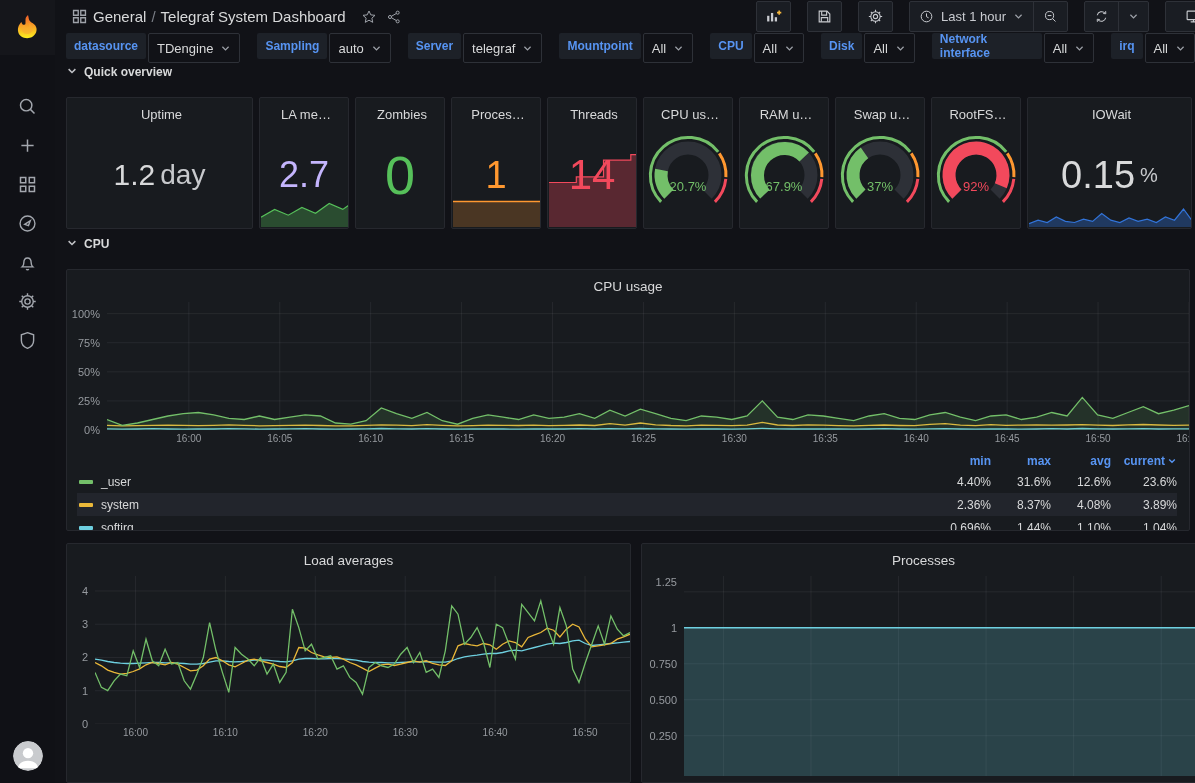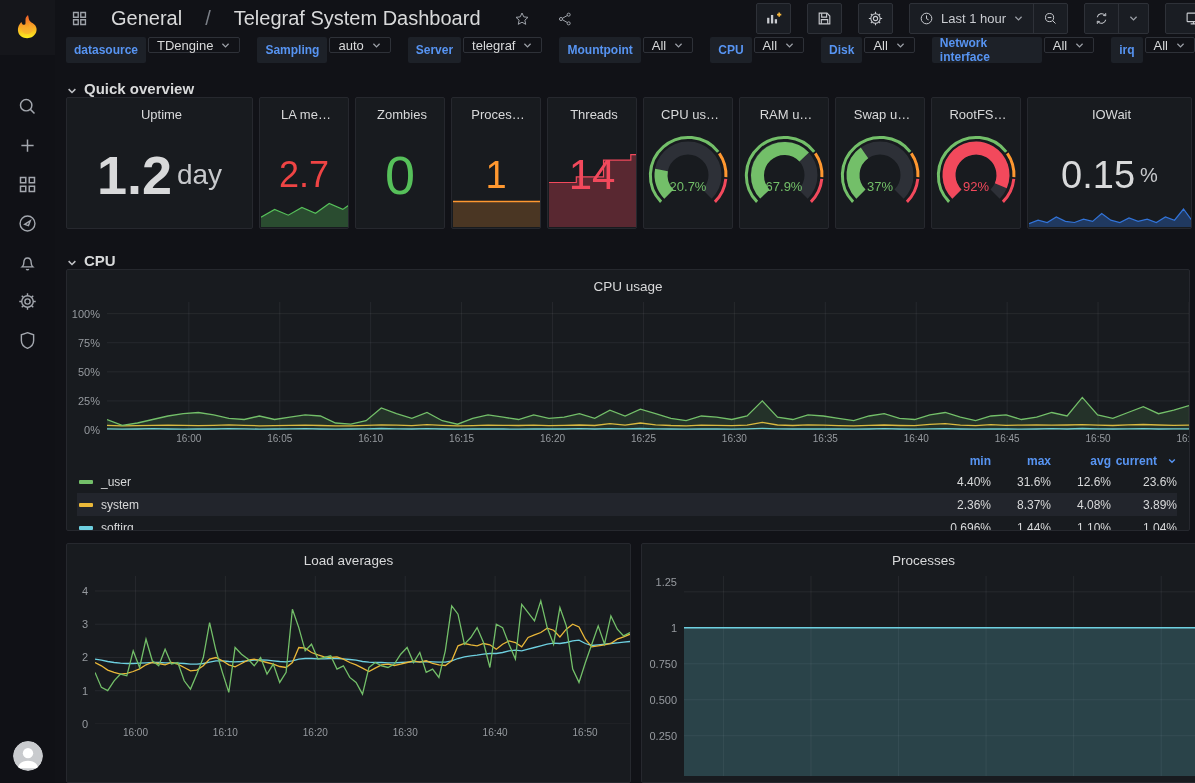--- a/index.html
+++ b/index.html
@@ -11,21 +11,21 @@
   .sidebar { width:55px; flex:none; background:#101116; display:flex; flex-direction:column; align-items:center; }
   .logo { width:55px; height:55px; display:flex; align-items:center; justify-content:center; background:#15161b; cursor:pointer; }
   .side-nav { margin-top:40px; display:flex; flex-direction:column; gap:17px; }
   .side-btn { width:40px; height:22px; display:flex; align-items:center; justify-content:center; background:none; border:none; color:#a3a7ae; cursor:pointer; }
   .side-btn svg { width:21px; height:21px; }
   .avatar { margin-top:auto; margin-bottom:12px; width:30px; height:30px; border-radius:50%; overflow:hidden; cursor:pointer; }
 
   
   .main { width:1140px; flex:none; display:flex; flex-direction:column; }
   .topnav { height:55px; display:flex; align-items:center; padding-left:16px; }
-  .breadcrumb { display:flex; align-items:center; gap:23px; font-size:20px; }
+  .breadcrumb { display:flex; align-items:center; gap:5px; font-size:15px; }
   .crumb { color:#d8d9da; cursor:pointer; white-space:nowrap; }
   .crumb-sep { color:#7b7f87; }
   .bc-icon { color:#9fa3aa; display:flex; }
   .bc-icon svg { width:17px; height:17px; }
   .icon-btn { background:none; border:none; color:#9fa3aa; display:flex; align-items:center; cursor:pointer; padding:2px; }
   .icon-btn svg { width:16px; height:16px; }
 
   .toolbar { margin-left:auto; display:flex; align-items:center; gap:16px; }
   .tbtn, .btn-group { height:31px; background:#1a1d23; border:1px solid #2e3138; border-radius:2px; color:#c9cbd0; }
   .tbtn { min-width:35px; display:flex; align-items:center; justify-content:center; padding:0 7px; cursor:pointer; }
@@ -34,61 +34,61 @@
   .seg { display:flex; align-items:center; gap:7px; padding:0 9px; font-size:13px; cursor:pointer; }
   .seg + .seg { border-left:1px solid #2e3138; }
   .seg svg { width:15px; height:15px; }
   .chev { width:11px !important; height:11px !important; color:#9da1a8; }
   .cut-right { margin-right:-26px; }
 
   
   .filters { height:35px; display:flex; align-items:center; gap:17px; padding-left:11px; }
   .filter { display:flex; gap:2px; }
   .f-label { height:26px; display:flex; align-items:center; padding:0 8px; background:#1d2128; color:#5794f2; border-radius:2px; font-size:12px; font-weight:bold; }
-  .f-value { height:16px; display:flex; align-items:center; gap:7px; padding:0 8px; border:1px solid #2e3138; border-radius:2px; font-size:13px; color:#d8d9da; background:#111217; cursor:pointer; }
+  .f-value { height:30px; display:flex; align-items:center; gap:7px; padding:0 8px; border:1px solid #2e3138; border-radius:2px; font-size:13px; color:#d8d9da; background:#111217; cursor:pointer; }
 
   
   .content { padding-left:11px; }
-  .section-head { display:flex; align-items:flex-end; gap:6px; font-size:15px; font-weight:bold; color:#d8d9da; cursor:pointer; }
+  .section-head { display:flex; align-items:flex-start; gap:6px; font-size:12px; font-weight:bold; color:#d8d9da; cursor:pointer; }
   .section-head svg { width:12px; height:12px; color:#c0c2c6; }
   .sh1 { height:34px; padding-top:2px; }
   .sh2 { height:40px; padding-top:8px; }
 
   .panel { background:#181b1f; border:1px solid #26282e; border-radius:2px; }
   .panel-title { height:32px; display:flex; align-items:center; justify-content:center; font-size:13.5px; font-weight:500; color:#d8d9da; cursor:pointer; }
 
   
   .row-stats { display:grid; grid-template-columns:187px repeat(8,90px) 165px; gap:6px; }
   .stat { position:relative; height:132px; overflow:hidden; }
   .stat-title { position:absolute; top:9px; left:4px; right:0; text-align:center; font-size:13px; font-weight:500; white-space:nowrap; overflow:hidden; cursor:pointer; z-index:3; }
   .stat-body { position:absolute; top:24px; bottom:0; left:0; right:0; display:flex; align-items:center; justify-content:center; z-index:2; }
   .val { font-weight:500; line-height:1; }
   .unit { font-weight:500; line-height:1; margin-left:5px; color:#c7c9cc; }
-  .fz46{font-size:54px;font-weight:bold;} .fz54{font-size:54px;} .fz42{font-size:42px;} .fz38{font-size:38px;} .fz36{font-size:36px;} .fz28{font-size:28px;} .fz20{font-size:20px;}
+  .fz46{font-size:30px;} .fz54{font-size:54px;} .fz42{font-size:42px;} .fz38{font-size:38px;} .fz36{font-size:36px;} .fz28{font-size:28px;} .fz20{font-size:20px;}
   .spark { position:absolute; left:1px; right:1px; bottom:1px; display:block; z-index:1; }
   .gauge { position:absolute; left:50%; top:57%; transform:translate(-50%,-50%); z-index:1; }
 
   
   .panel-cpu { width:1124px; height:262px; overflow:hidden; }
   .graph { display:grid; }
   .cpu-graph { grid-template-columns:40px 1fr; grid-template-rows:128px 18px; }
   .load-graph { grid-template-columns:28px 1fr; grid-template-rows:148px 20px; }
   .proc-graph { grid-template-columns:42px 1fr; grid-template-rows:200px 0; }
   .yaxis { position:relative; }
   .ytick { position:absolute; right:7px; font-size:11px; color:#969a9f; white-space:nowrap; }
   .plot { position:relative; cursor:crosshair; }
   .plot svg { position:absolute; top:0; left:0; }
   .xaxis { position:relative; grid-column:2; }
   .xtick { position:absolute; top:3px; width:50px; text-align:center; font-size:10px; color:#969a9f; }
 
   .legend { margin:4px 12px 0 10px; font-size:12px; }
   .lg-head { display:flex; height:18px; align-items:center; color:#5794f2; font-weight:bold; }
   .lg-spacer { flex:1; }
   .lg-col { width:60px; text-align:right; }
-  .lg-cur { width:66px; display:flex; justify-content:flex-end; align-items:center; gap:10px; cursor:pointer; }
+  .lg-cur { width:66px; display:flex; justify-content:flex-end; align-items:center; gap:2px; cursor:pointer; }
   .lg-cur svg { width:10px; height:10px; }
   .lg-head .lg-col { cursor:pointer; }
   .lg-row { display:flex; height:23px; align-items:center; padding-left:2px; }
   .lg-row.hl { background:#22252c; }
   .swatch { width:14px; height:4px; border-radius:1px; margin-right:8px; flex:none; }
   .lg-name { flex:1; color:#d8d9da; cursor:pointer; }
 
   .row-bottom { display:grid; grid-template-columns:565px 565px; gap:10px; margin-top:12px; }
   .panel-load, .panel-proc { height:240px; overflow:hidden; }
 </style>
@@ -349,21 +349,21 @@
               <span class="unit fz28">day</span>
             </div>
         </div>
         <div class="stat panel">
           <div class="stat-title">LA me…</div>
           <svg class="spark" width="300" height="55" style="height: 42%;">
               <path d="M0 55L0.0 45.2L13.6 37.4L27.3 43.2L40.9 35.4L54.5 41.3L68.2 31.5L81.8 37.4L95.5 27.6L109.1 35.4L122.7 39.3L136.4 29.5L150.0 35.4L163.6 23.7L177.3 31.5L190.9 19.7L204.5 27.6L218.2 15.8L231.8 25.6L245.5 11.9L259.1 19.7L272.7 4.1L286.4 13.9L300.0 2.1L300.0 55Z" fill="#56c05a" fill-opacity="0.3" stroke="none"></path>
               <polyline points="0.0,45.2 13.6,37.4 27.3,43.2 40.9,35.4 54.5,41.3 68.2,31.5 81.8,37.4 95.5,27.6 109.1,35.4 122.7,39.3 136.4,29.5 150.0,35.4 163.6,23.7 177.3,31.5 190.9,19.7 204.5,27.6 218.2,15.8 231.8,25.6 245.5,11.9 259.1,19.7 272.7,4.1 286.4,13.9 300.0,2.1" fill="none" stroke="#56c05a" stroke-width="1.2"></polyline>
             </svg>
           <div class="stat-body">
-              <span class="val fz36" style="color: #ef4444;">2.7</span>
+              <span class="val fz36" style="color: #c4b5fd;">2.7</span>
             </div>
         </div>
         <div class="stat panel">
           <div class="stat-title">Zombies</div>
           <div class="stat-body">
               <span class="val fz54" style="color: rgb(86, 192, 90);">0</span>
             </div>
         </div>
         <div class="stat panel">
           <div class="stat-title">Proces…</div>

